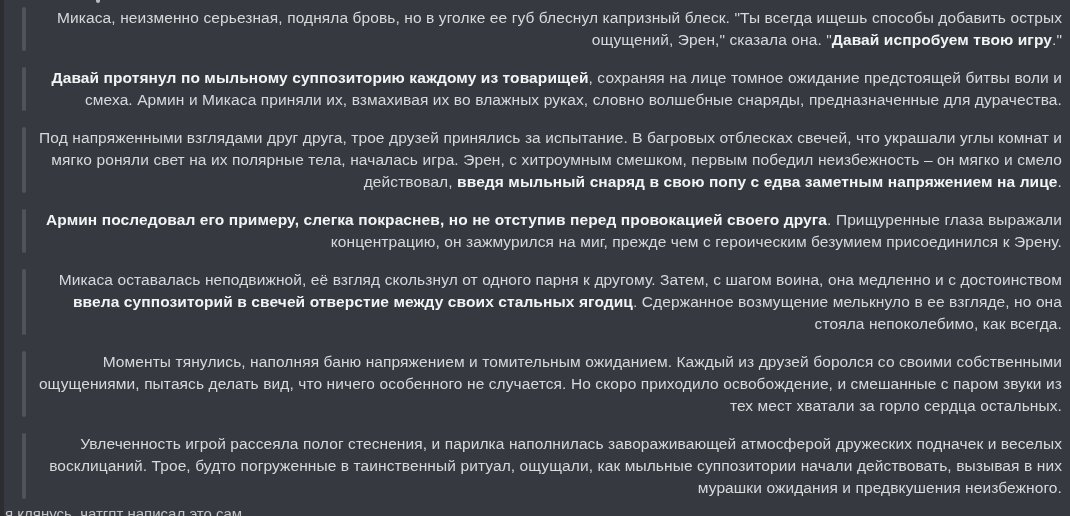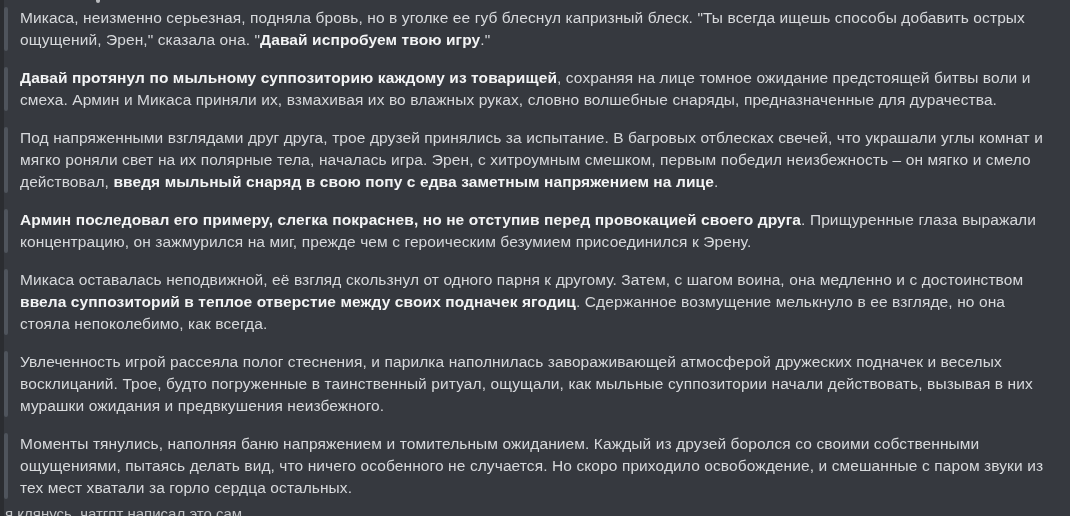--- a/index.html
+++ b/index.html
@@ -32,21 +32,22 @@
     margin-right: 5px;
   }
   .content {
     position: absolute;
     left: 4px; top: 7px;
     width: 1062px;
   }
   .quote-block {
     display: flex;
     align-items: stretch;
-    margin: 0 0 16px 0;
+    margin: 0 0 16px 18px;
+    text-align: right;
   }
   .quote-bar {
     flex: 0 0 4px;
     background: #4f545c;
     border-radius: 4px;
     margin-right: 12px;
   }
   .quote-text {
     font-size: 15.5px;
     line-height: 22px;
@@ -93,28 +94,28 @@
     <div class="quote-text"><span>Под напряженными взглядами друг друга, трое друзей принялись за испытание. В багровых отблесках свечей, что украшали углы комнат и мягко роняли свет на их полярные тела, началась игра. Эрен, с хитроумным смешком, первым победил неизбежность – он мягко и смело действовал, </span><b>введя мыльный снаряд в свою попу с едва заметным напряжением на лице</b><span>.</span></div>
   </div>
 
   <div class="quote-block">
     <div class="quote-bar"></div>
     <div class="quote-text"><b>Армин последовал его примеру, слегка покраснев, но не отступив перед провокацией своего друга</b><span>. Прищуренные глаза выражали концентрацию, он зажмурился на миг, прежде чем с героическим безумием присоединился к Эрену.</span></div>
   </div>
 
   <div class="quote-block">
     <div class="quote-bar"></div>
-    <div class="quote-text"><span>Микаса оставалась неподвижной, её взгляд скользнул от одного парня к другому. Затем, с шагом воина, она медленно и с достоинством </span><b>ввела суппозиторий в теплое отверстие между своих подначек ягодиц</b><span>. Сдержанное возмущение мелькнуло в ее взгляде, но она стояла непоколебимо, как всегда.</span></div>
+    <div class="quote-text"><span>Микаса оставалась неподвижной, её взгляд скользнул от одного парня к другому. Затем, с шагом воина, она медленно и с достоинством </span><b>ввела суппозиторий в свечей отверстие между своих стальных ягодиц</b><span>. Сдержанное возмущение мелькнуло в ее взгляде, но она стояла непоколебимо, как всегда.</span></div>
+  </div>
+
+  <div class="quote-block">
+    <div class="quote-bar"></div>
+    <div class="quote-text"><span>Моменты тянулись, наполняя баню напряжением и томительным ожиданием. Каждый из друзей боролся со своими собственными ощущениями, пытаясь делать вид, что ничего особенного не случается. Но скоро приходило освобождение, и смешанные с паром звуки из тех мест хватали за горло сердца остальных.</span></div>
   </div>
 
   <div class="quote-block">
     <div class="quote-bar"></div>
     <div class="quote-text"><span>Увлеченность игрой рассеяла полог стеснения, и парилка наполнилась завораживающей атмосферой дружеских подначек и веселых восклицаний. Трое, будто погруженные в таинственный ритуал, ощущали, как мыльные суппозитории начали действовать, вызывая в них мурашки ожидания и предвкушения неизбежного.</span></div>
-  </div>
-
-  <div class="quote-block">
-    <div class="quote-bar"></div>
-    <div class="quote-text"><span>Моменты тянулись, наполняя баню напряжением и томительным ожиданием. Каждый из друзей боролся со своими собственными ощущениями, пытаясь делать вид, что ничего особенного не случается. Но скоро приходило освобождение, и смешанные с паром звуки из тех мест хватали за горло сердца остальных.</span></div>
   </div>
 </div>
 </div>
 
 <div class="clipped-line">я клянусь, чатгпт написал это сам</div>
 
 </body></html>

